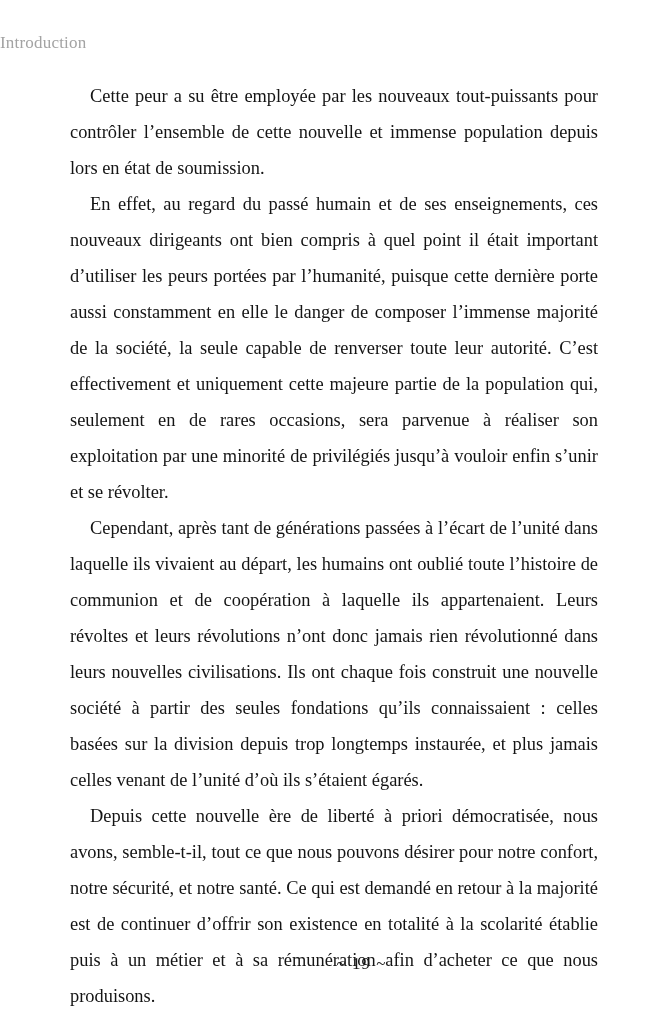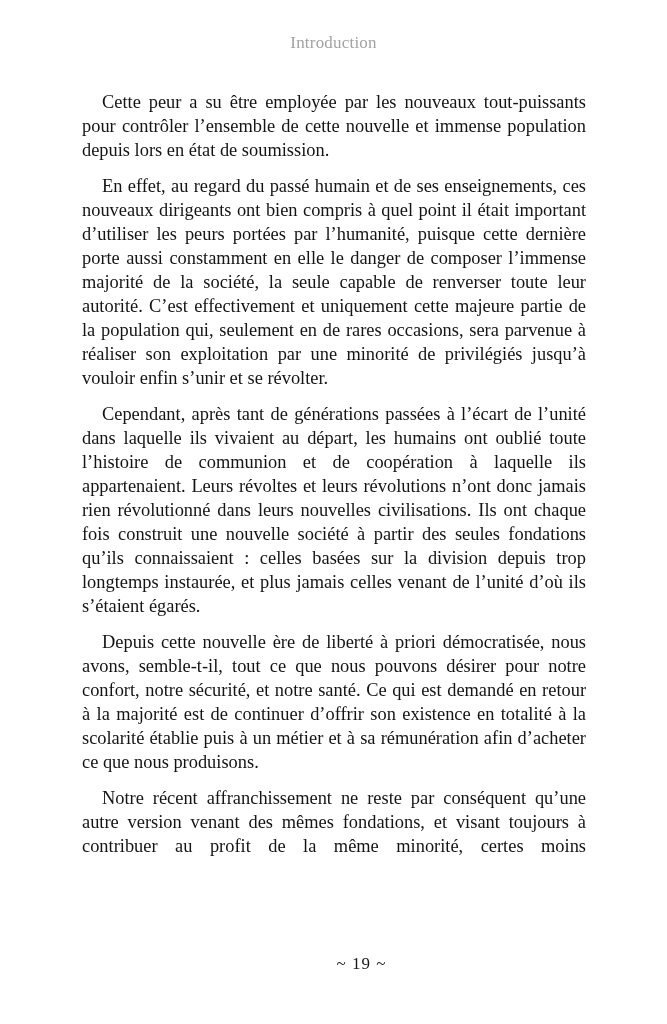--- a/index.html
+++ b/index.html
@@ -19,38 +19,37 @@
     position: relative;
     width: 667px;
     height: 1024px;
     box-sizing: border-box;
   }
   .running-header {
     position: absolute;
     top: 33px;
     left: 0;
     width: 667px;
-    text-align: center;
     font-size: 17px;
     color: #a3a3a3;
     letter-spacing: 0.2px;
     font-family: "Liberation Serif", "DejaVu Serif", serif;
   }
   .text-block {
     position: absolute;
     top: 78px;
     left: 70px;
     width: 528px;
   }
   .para {
-    margin: 12px;
+    margin: 0;
     text-align: justify;
     text-justify: inter-word;
     font-size: 18.4px;
-    line-height: 24px;
+    line-height: 36px;
     text-indent: 20px;
     color: #141414;
     hyphens: none;
     -webkit-hyphens: none;
   }
   .para.last-open {
     text-align: justify;
   }
   .para.last-open::after {
     content: "";

